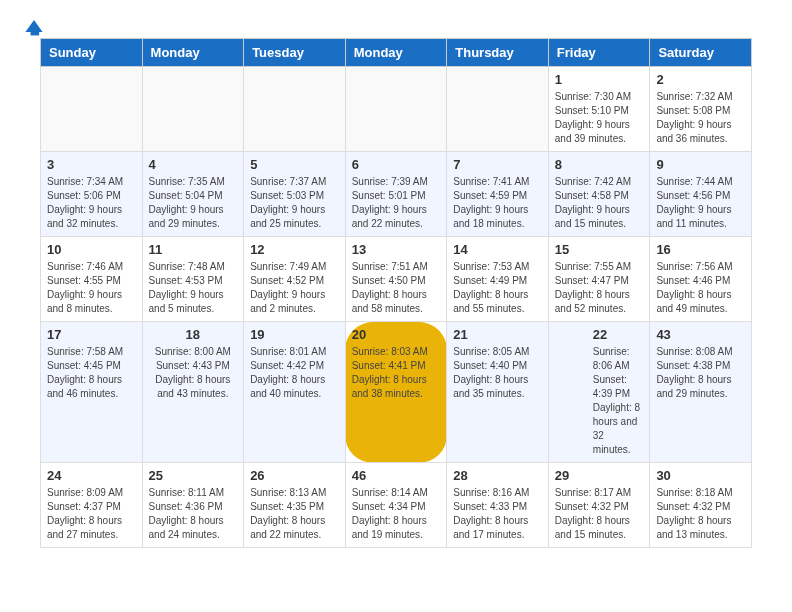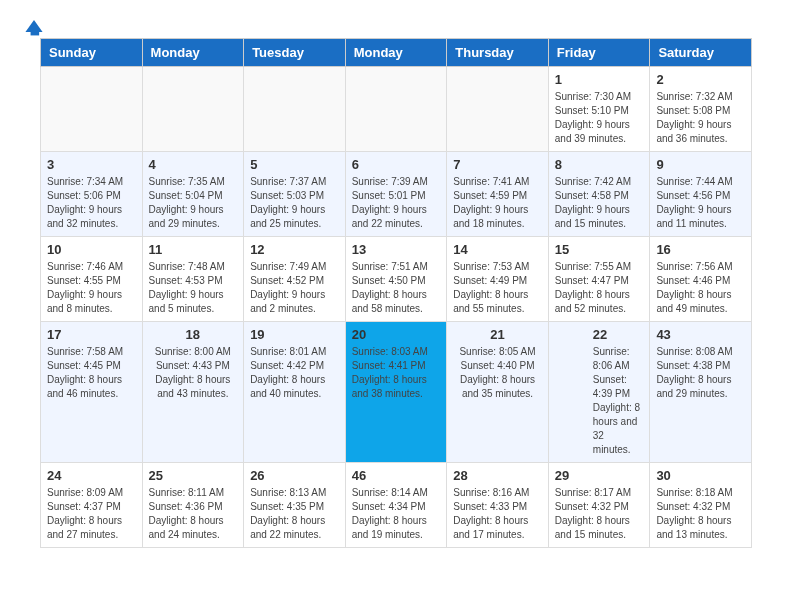--- a/index.html
+++ b/index.html
@@ -145,25 +145,25 @@
             <div class="day-info">Sunrise: 7:58 AM<br>Sunset: 4:45 PM<br>Daylight: 8 hours and 46 minutes.</div>
           </td>
           <td style="background: rgb(240, 245, 255); text-align: center;">
             <span class="day-num">18</span>
             <div class="day-info">Sunrise: 8:00 AM<br>Sunset: 4:43 PM<br>Daylight: 8 hours and 43 minutes.</div>
           </td>
           <td style="background: rgb(240, 245, 255);">
             <span class="day-num">19</span>
             <div class="day-info">Sunrise: 8:01 AM<br>Sunset: 4:42 PM<br>Daylight: 8 hours and 40 minutes.</div>
           </td>
-          <td style="background: #0ea5e9;">
+          <td style="background: #eab308; border-radius: 28px;">
             <span class="day-num">20</span>
             <div class="day-info">Sunrise: 8:03 AM<br>Sunset: 4:41 PM<br>Daylight: 8 hours and 38 minutes.</div>
           </td>
-          <td style="background: rgb(240, 245, 255); text-align: center;">
+          <td style="background: rgb(240, 245, 255);">
             <span class="day-num">21</span>
             <div class="day-info">Sunrise: 8:05 AM<br>Sunset: 4:40 PM<br>Daylight: 8 hours and 35 minutes.</div>
           </td>
           <td style="background: rgb(240, 245, 255); padding-left: 44px;">
             <span class="day-num">22</span>
             <div class="day-info">Sunrise: 8:06 AM<br>Sunset: 4:39 PM<br>Daylight: 8 hours and 32 minutes.</div>
           </td>
           <td style="background: rgb(240, 245, 255);">
             <span class="day-num">43</span>
             <div class="day-info">Sunrise: 8:08 AM<br>Sunset: 4:38 PM<br>Daylight: 8 hours and 29 minutes.</div>

